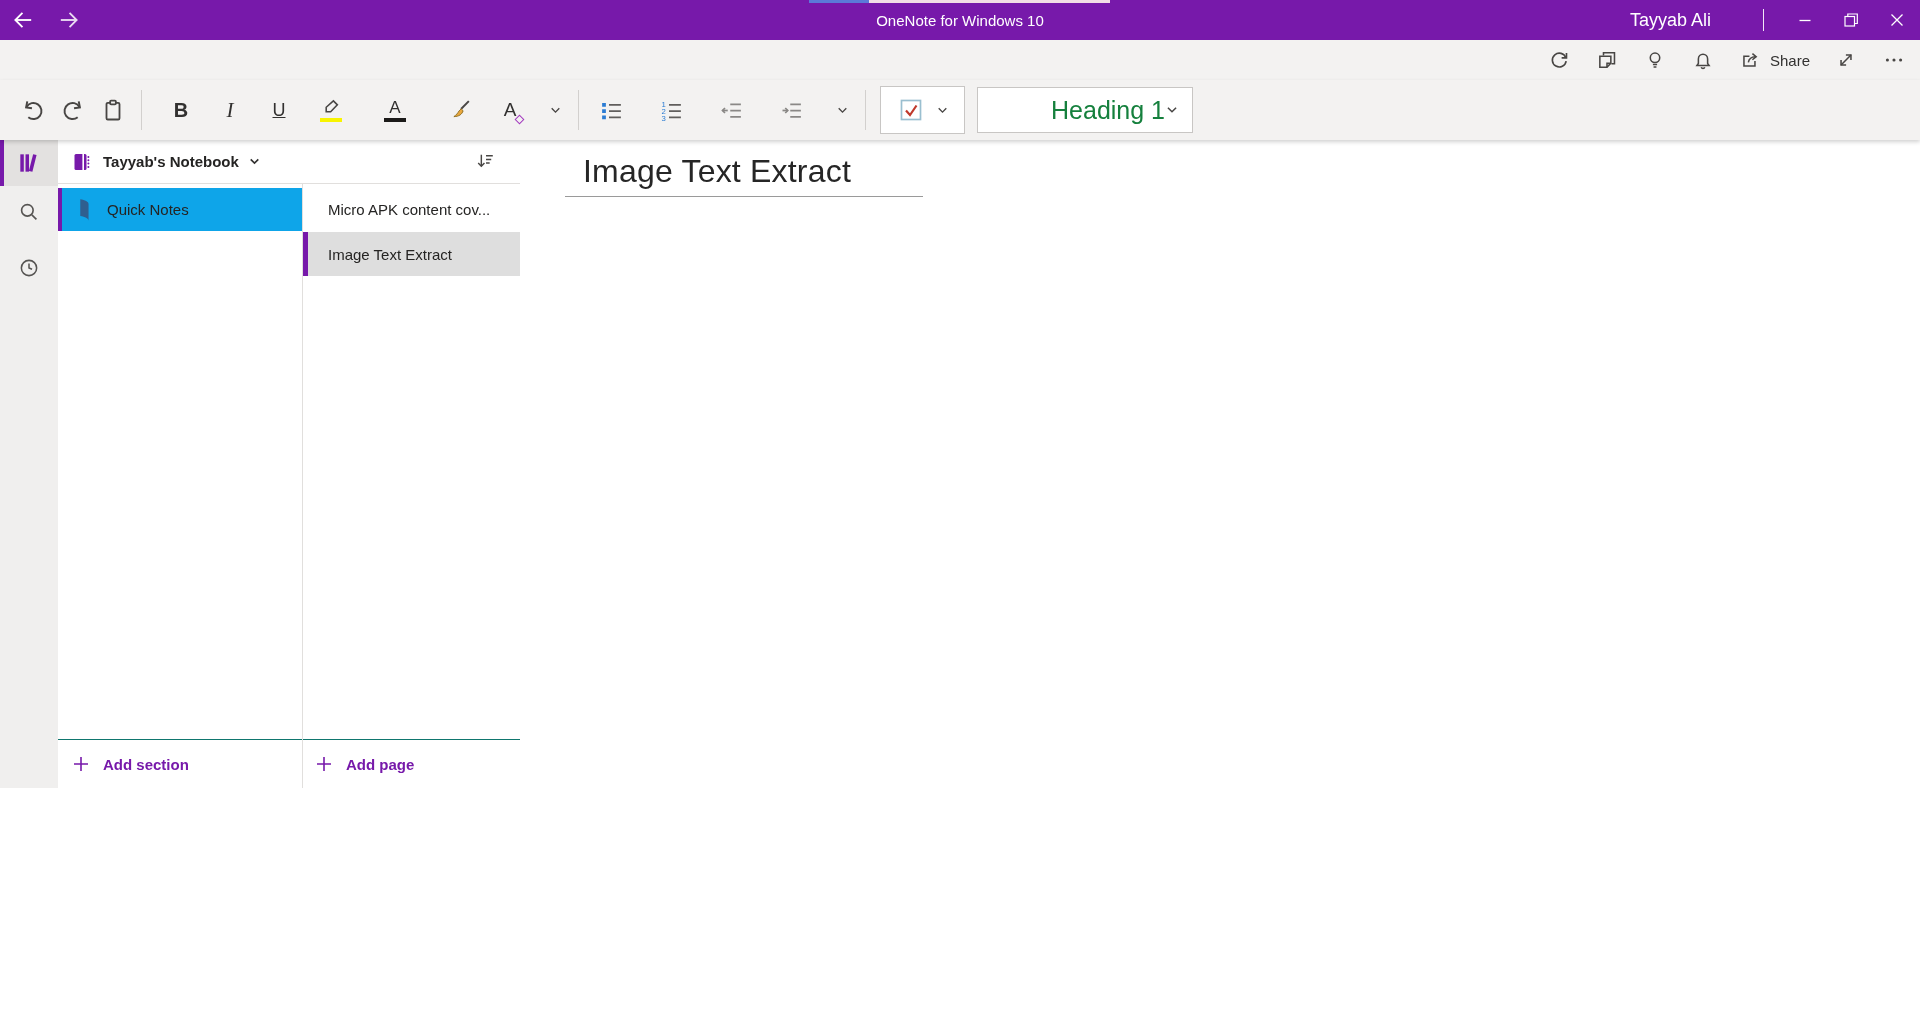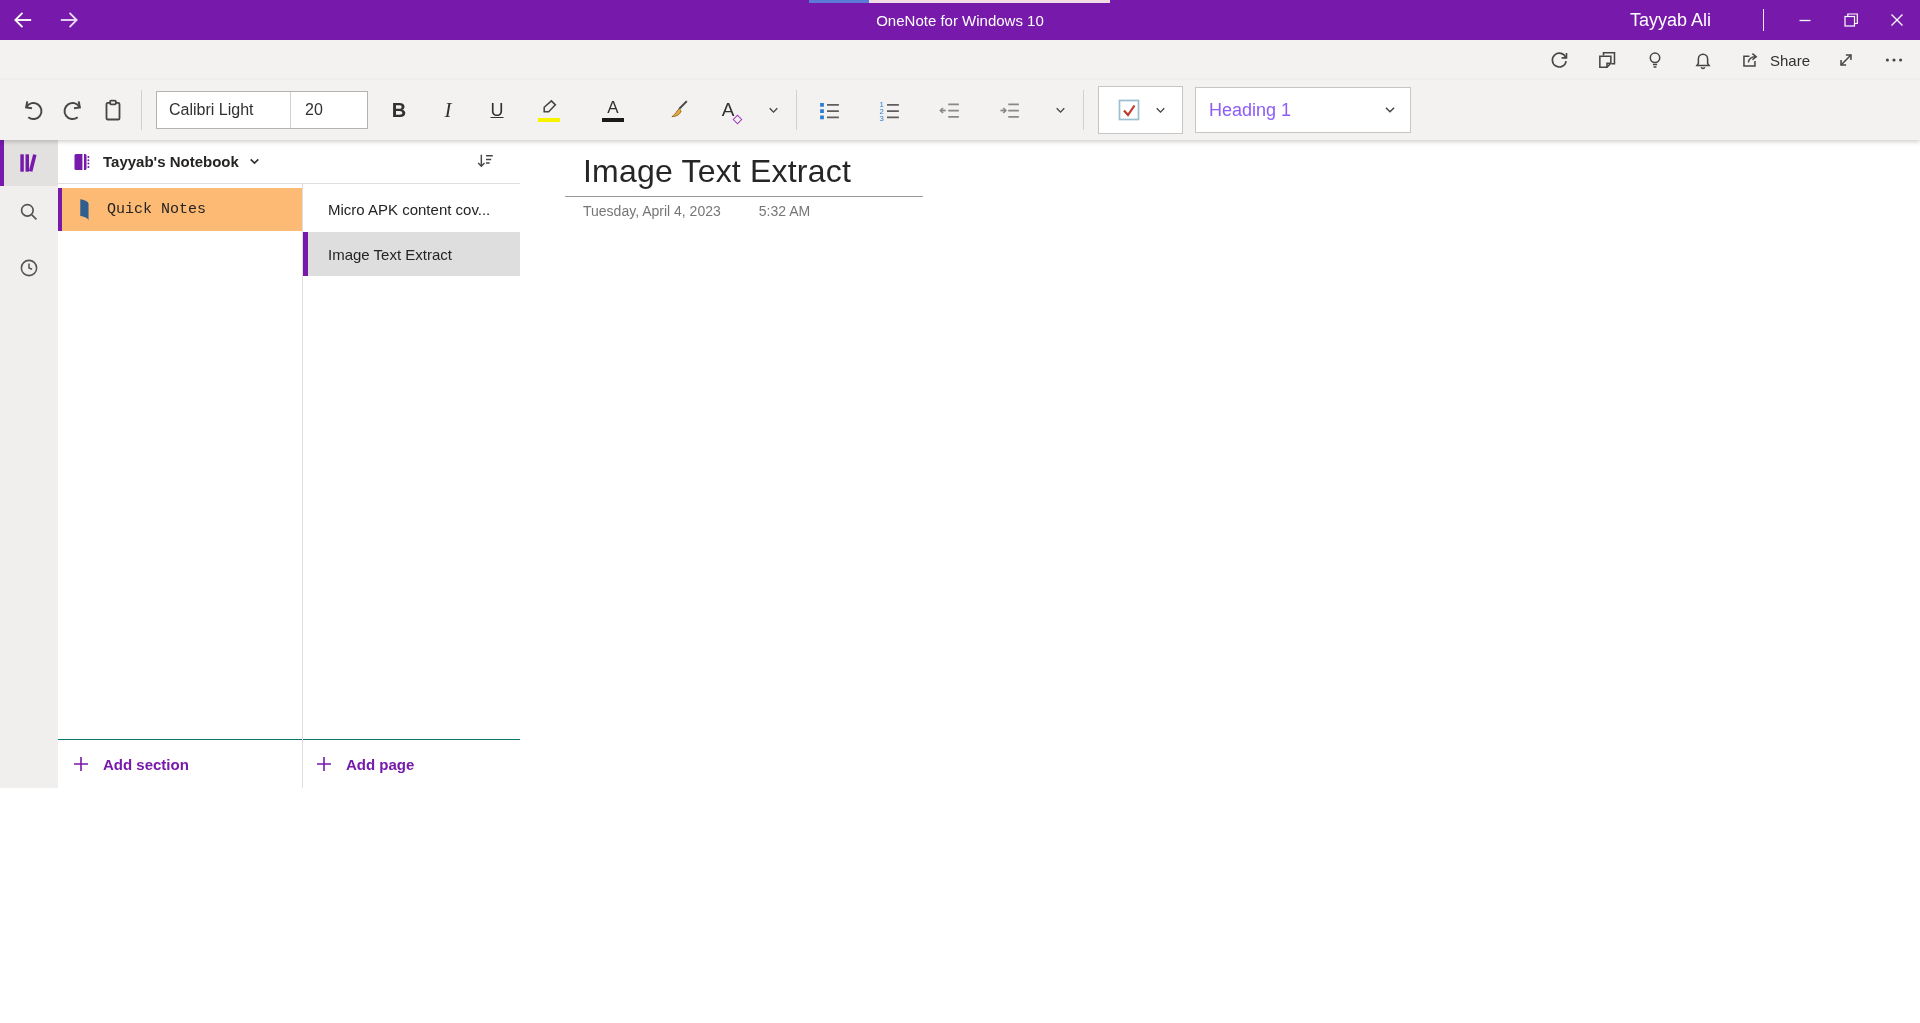--- a/index.html
+++ b/index.html
@@ -56,21 +56,21 @@
   .bar-yellow { background:#F8F400; }
   .bar-black { background:#1b1a19; }
   .clear-wrap { position:relative; }
   .diamond { position:absolute; right:-7px; bottom:-3px; width:7px; height:7px;
              border:1.4px solid #A33BBF; transform:rotate(45deg); background:#f3f2f1; }
   .todo-group { width:85px; height:48px; border:1px solid #c8c6c4; background:#fff;
                 display:flex; align-items:center; justify-content:center; gap:11px;
                 margin-left:6px; flex:none; }
   .style-select { width:216px; height:46px; border:1px solid #c8c6c4; background:#fff;
                   display:flex; align-items:center; padding:0 13px; margin-left:12px; flex:none; }
-  .style-label { font-size:18px; color:#8b5cf6; flex:1; }
+  .style-label { font-size:25px; color:#15803d; flex:1;text-align:right; }
 
   
   .main { display:flex; height:648px; }
   .rail { width:58px; background:#f0efee; display:flex; flex-direction:column; align-items:center; flex:none; }
   .rail-tile { width:58px; height:46px; background:#e3e1e0; position:relative; display:flex;
                align-items:center; justify-content:center; }
   .rail-tile::before { content:""; position:absolute; left:0; top:0; bottom:0; width:4px;
                        background:#7719AA; }
   .rail-btn { width:58px; height:48px; display:flex; align-items:center; justify-content:center; }
   .rail-btn.search { margin-top:2px; }
@@ -82,21 +82,21 @@
   .nb-title { margin-left:10px; font-size:15px; font-weight:700; color:#252423; }
   .nb-chevron { margin-left:9px; display:flex; }
   .sort-btn { margin-left:auto; margin-right:22px; display:flex; }
 
   .panes-body { flex:1; display:flex; min-height:0; }
   .sections-col { width:244px; display:flex; flex-direction:column; }
   .pages-col { width:218px; border-left:1px solid #e1dfdd; display:flex; flex-direction:column; }
   .col-list { flex:1; padding-top:4px; }
   .sec-row { height:43px; display:flex; align-items:center; position:relative; font-size:15px;
              color:#252423; }
-  .sec-row.selected { background:#fdba74;font-family:Liberation Mono, monospace; }
+  .sec-row.selected { background:#0ea5e9; }
   .sec-row.selected::before { content:""; position:absolute; left:0; top:0; bottom:0; width:4px;
                               background:#7719AA; }
   .sec-icon { margin-left:16px; display:flex; }
   .sec-label { margin-left:11px; }
   .page-row { height:42px; display:flex; align-items:center; padding-left:25px; font-size:15px;
               color:#252423; position:relative; }
   .page-row.selected { background:#dedede; margin-top:2px; height:44px; }
   .page-row.selected::before { content:""; position:absolute; left:0; top:0; bottom:0; width:5px;
                                background:#7719AA; }
   .col-footer { height:49px; border-top:1px solid #0f766e; display:flex; align-items:center;
@@ -260,24 +260,20 @@
       <span>
         <svg width="26" height="26" viewBox="0 0 20 20" fill="none" stroke="#484644" stroke-width="1.4">
             <rect x="5" y="4.5" width="10" height="12.8" rx="1"></rect>
             <rect x="7.8" y="2.8" width="4.4" height="2.9" rx="0.7" fill="#f3f2f1"></rect>
           </svg>
       </span>
     </div>
 
     <div class="rb-divider"></div>
 
-    <div class="font-group">
-      <div class="font-name">Calibri Light</div>
-      <div class="font-size">20</div>
-    </div>
 
     <div class="rb-btn" style="margin-left:11px">
       <span class="glyph-b">B</span>
     </div>
     <div class="rb-btn" style="margin-left:9px">
       <span class="glyph-i">I</span>
     </div>
     <div class="rb-btn" style="margin-left:9px">
       <span class="glyph-u">U</span>
     </div>
@@ -498,20 +494,16 @@
             </span>
             <span class="flabel">Add page</span>
           </div>
         </div>
       </div>
     </div>
 
     <div class="content">
       <div class="page-heading">Image Text Extract</div>
       <div class="heading-rule"></div>
-      <div class="date-row">
-        <span>Tuesday, April 4, 2023</span>
-        <span class="time">5:32 AM</span>
-      </div>
     </div>
   </div>
 
 </div>
 
 </body></html>

